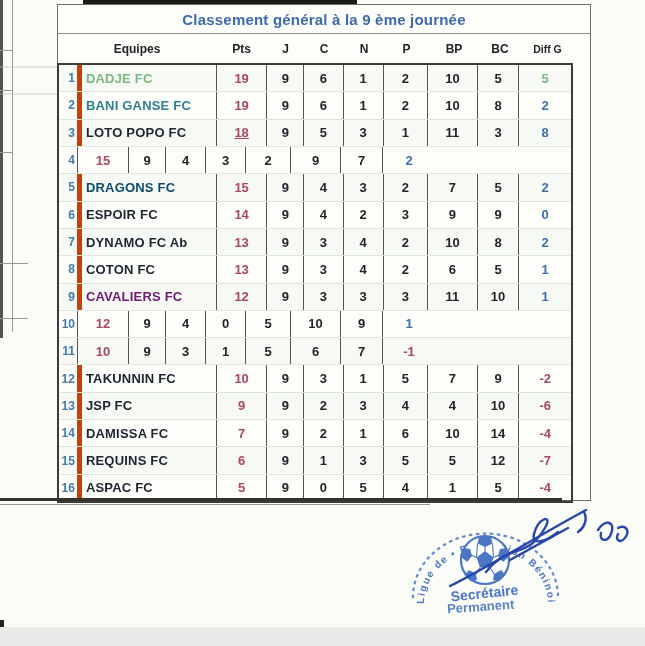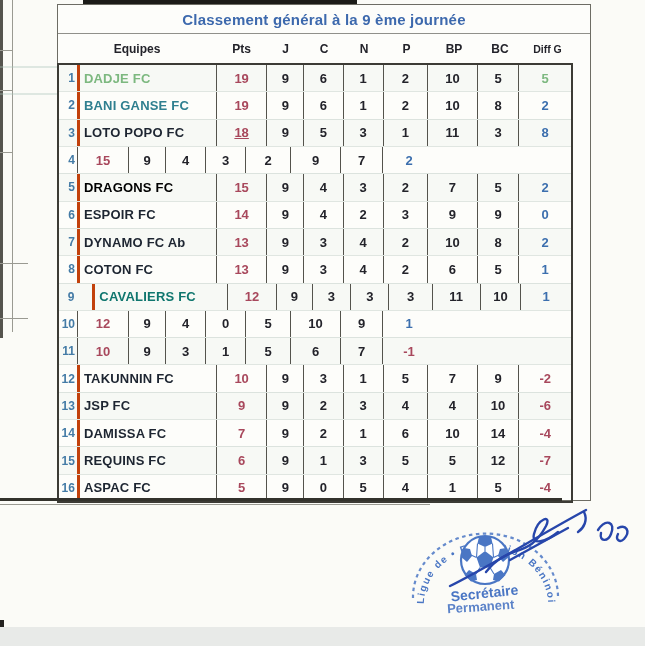--- a/index.html
+++ b/index.html
@@ -45,21 +45,21 @@
     border-top:1px solid rgba(150,172,160,0.28);
   }
   .grid-row:first-child{border-top:none;}
   .grid-row:nth-child(odd){background:rgba(196,216,205,0.10);}
   .cell{
     height:100%; display:flex; align-items:center; justify-content:center;
     box-sizing:border-box; font-weight:bold; font-size:13px; color:#23232a;
     border-left:1px solid #54534c;
   }
   .cell.c-rank{border-left:none; justify-content:flex-end; padding-right:2px; font-size:12px;}
-  .cell.c-team{justify-content:flex-start; padding-left:4px; letter-spacing:0.2px; border-left:3px solid #c2410c;}
+  .cell.c-team{justify-content:flex-start; padding-left:4px; letter-spacing:0.2px; border-left:5px solid #c2410c;}
   
   .bottom-heavy-line{position:absolute; left:0; top:498px; width:562px; height:3px; background:#33322c;}
   .bottom-heavy-line2{position:absolute; left:0; top:504px; width:430px; height:1px; background:#9a9a92;}
 
   .bottom-strip{position:absolute; left:0; top:627px; width:645px; height:19px; background:#e8eae8;}
 
   .stamp-svg{position:absolute; left:388px; top:498px;}
   .stamp-text{fill:#4a76c4; font-weight:bold;}
 </style>
 </head>
@@ -135,21 +135,21 @@
           <div class="cell c-j" style="width: 37px;">9</div>
           <div class="cell c-g" style="width: 40px;">4</div>
           <div class="cell c-n" style="width: 40px;">3</div>
           <div class="cell c-p" style="width: 45px;">2</div>
           <div class="cell c-bp" style="width: 50px;">9</div>
           <div class="cell c-bc" style="width: 42px;">7</div>
           <div class="cell c-diff" style="width: 53px; color: rgb(60, 111, 174);">2</div>
         </div>
         <div class="grid-row">
           <div class="cell c-rank" style="width: 18px; color: rgb(68, 123, 166);">5</div>
-          <div class="cell c-team" style="width: 140px; color: #000000; text-align: right;">DRAGONS FC</div>
+          <div class="cell c-team" style="width: 140px; color: #0c4a6e; text-align: right;">DRAGONS FC</div>
           <div class="cell c-pts" style="width: 51px; color: rgb(168, 72, 92);">15</div>
           <div class="cell c-j" style="width: 37px;">9</div>
           <div class="cell c-g" style="width: 40px;">4</div>
           <div class="cell c-n" style="width: 40px;">3</div>
           <div class="cell c-p" style="width: 45px;">2</div>
           <div class="cell c-bp" style="width: 50px;">7</div>
           <div class="cell c-bc" style="width: 42px;">5</div>
           <div class="cell c-diff" style="width: 53px; color: rgb(60, 111, 174);">2</div>
         </div>
         <div class="grid-row">
@@ -183,21 +183,21 @@
           <div class="cell c-j" style="width: 37px;">9</div>
           <div class="cell c-g" style="width: 40px;">3</div>
           <div class="cell c-n" style="width: 40px;">4</div>
           <div class="cell c-p" style="width: 45px;">2</div>
           <div class="cell c-bp" style="width: 50px;">6</div>
           <div class="cell c-bc" style="width: 42px;">5</div>
           <div class="cell c-diff" style="width: 53px; color: rgb(60, 111, 174);">1</div>
         </div>
         <div class="grid-row">
           <div class="cell c-rank" style="width: 18px; color: rgb(68, 123, 166);">9</div>
-          <div class="cell c-team" style="width: 140px; color: #0f766e; margin-left: 16px;">CAVALIERS FC</div>
+          <div class="cell c-team" style="width: 140px; color: #701a75;">CAVALIERS FC</div>
           <div class="cell c-pts" style="width: 51px; color: rgb(168, 72, 92);">12</div>
           <div class="cell c-j" style="width: 37px;">9</div>
           <div class="cell c-g" style="width: 40px;">3</div>
           <div class="cell c-n" style="width: 40px;">3</div>
           <div class="cell c-p" style="width: 45px;">3</div>
           <div class="cell c-bp" style="width: 50px;">11</div>
           <div class="cell c-bc" style="width: 42px;">10</div>
           <div class="cell c-diff" style="width: 53px; color: rgb(60, 111, 174);">1</div>
         </div>
         <div class="grid-row">

